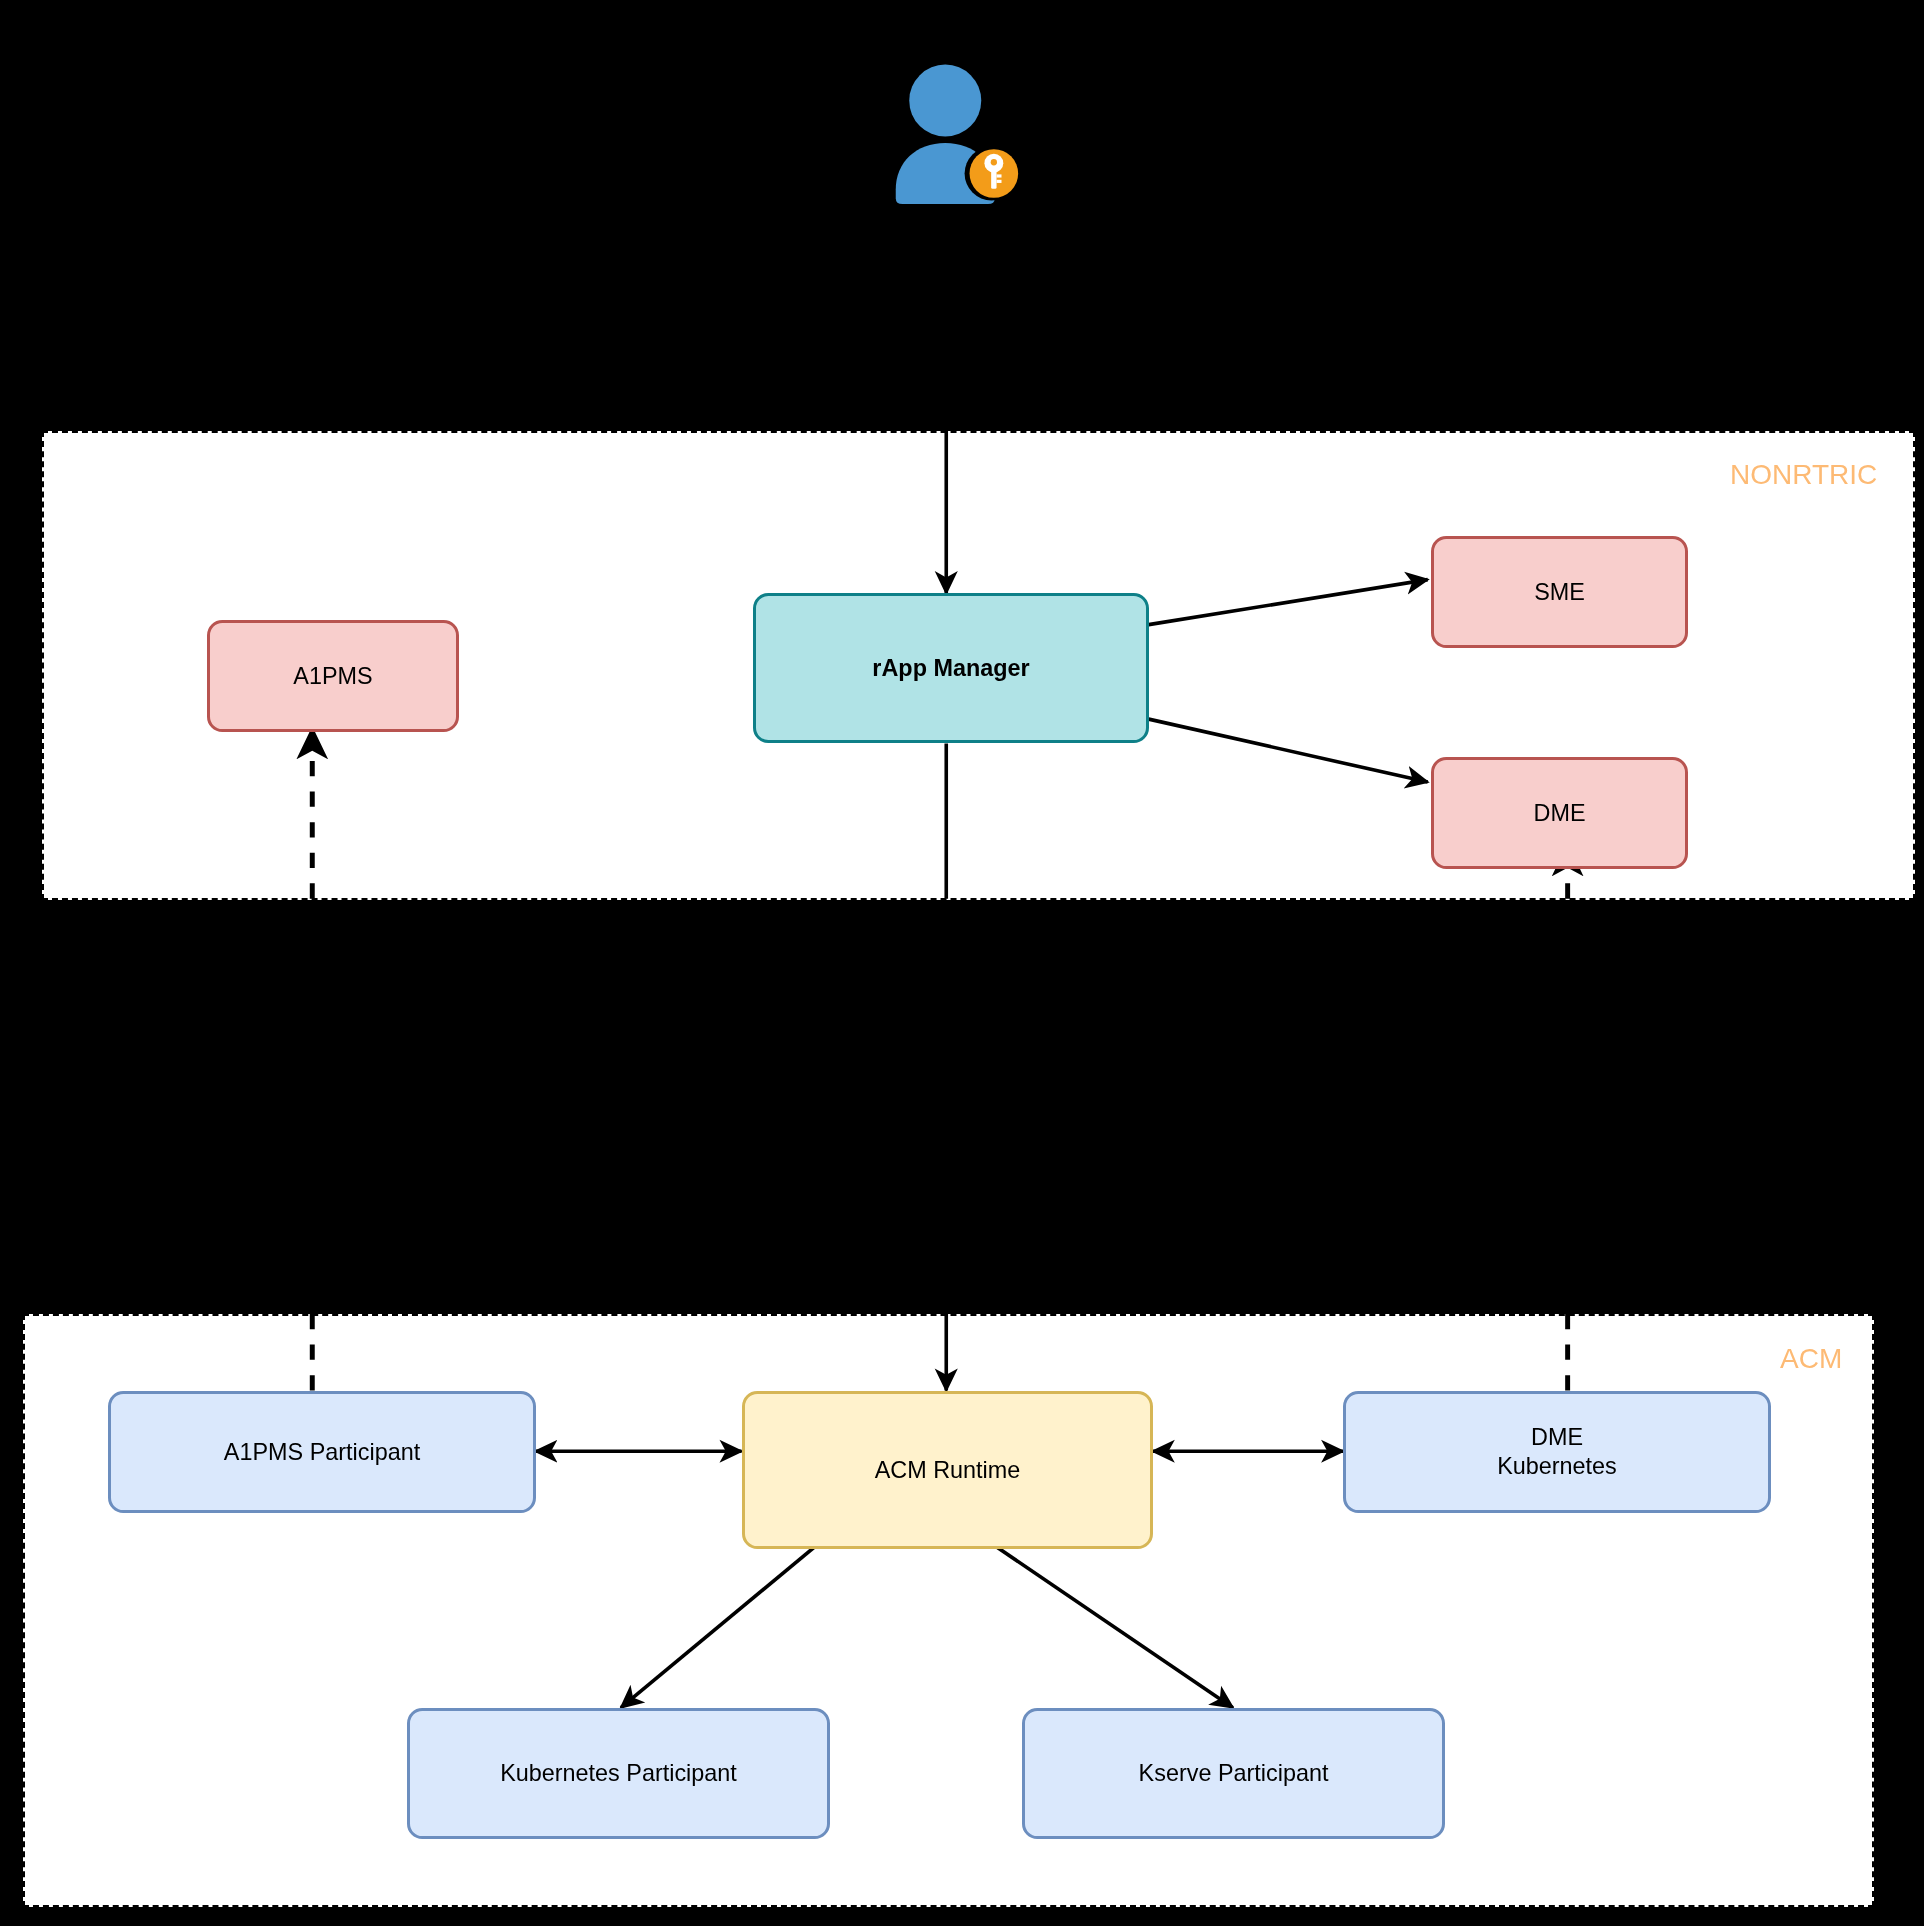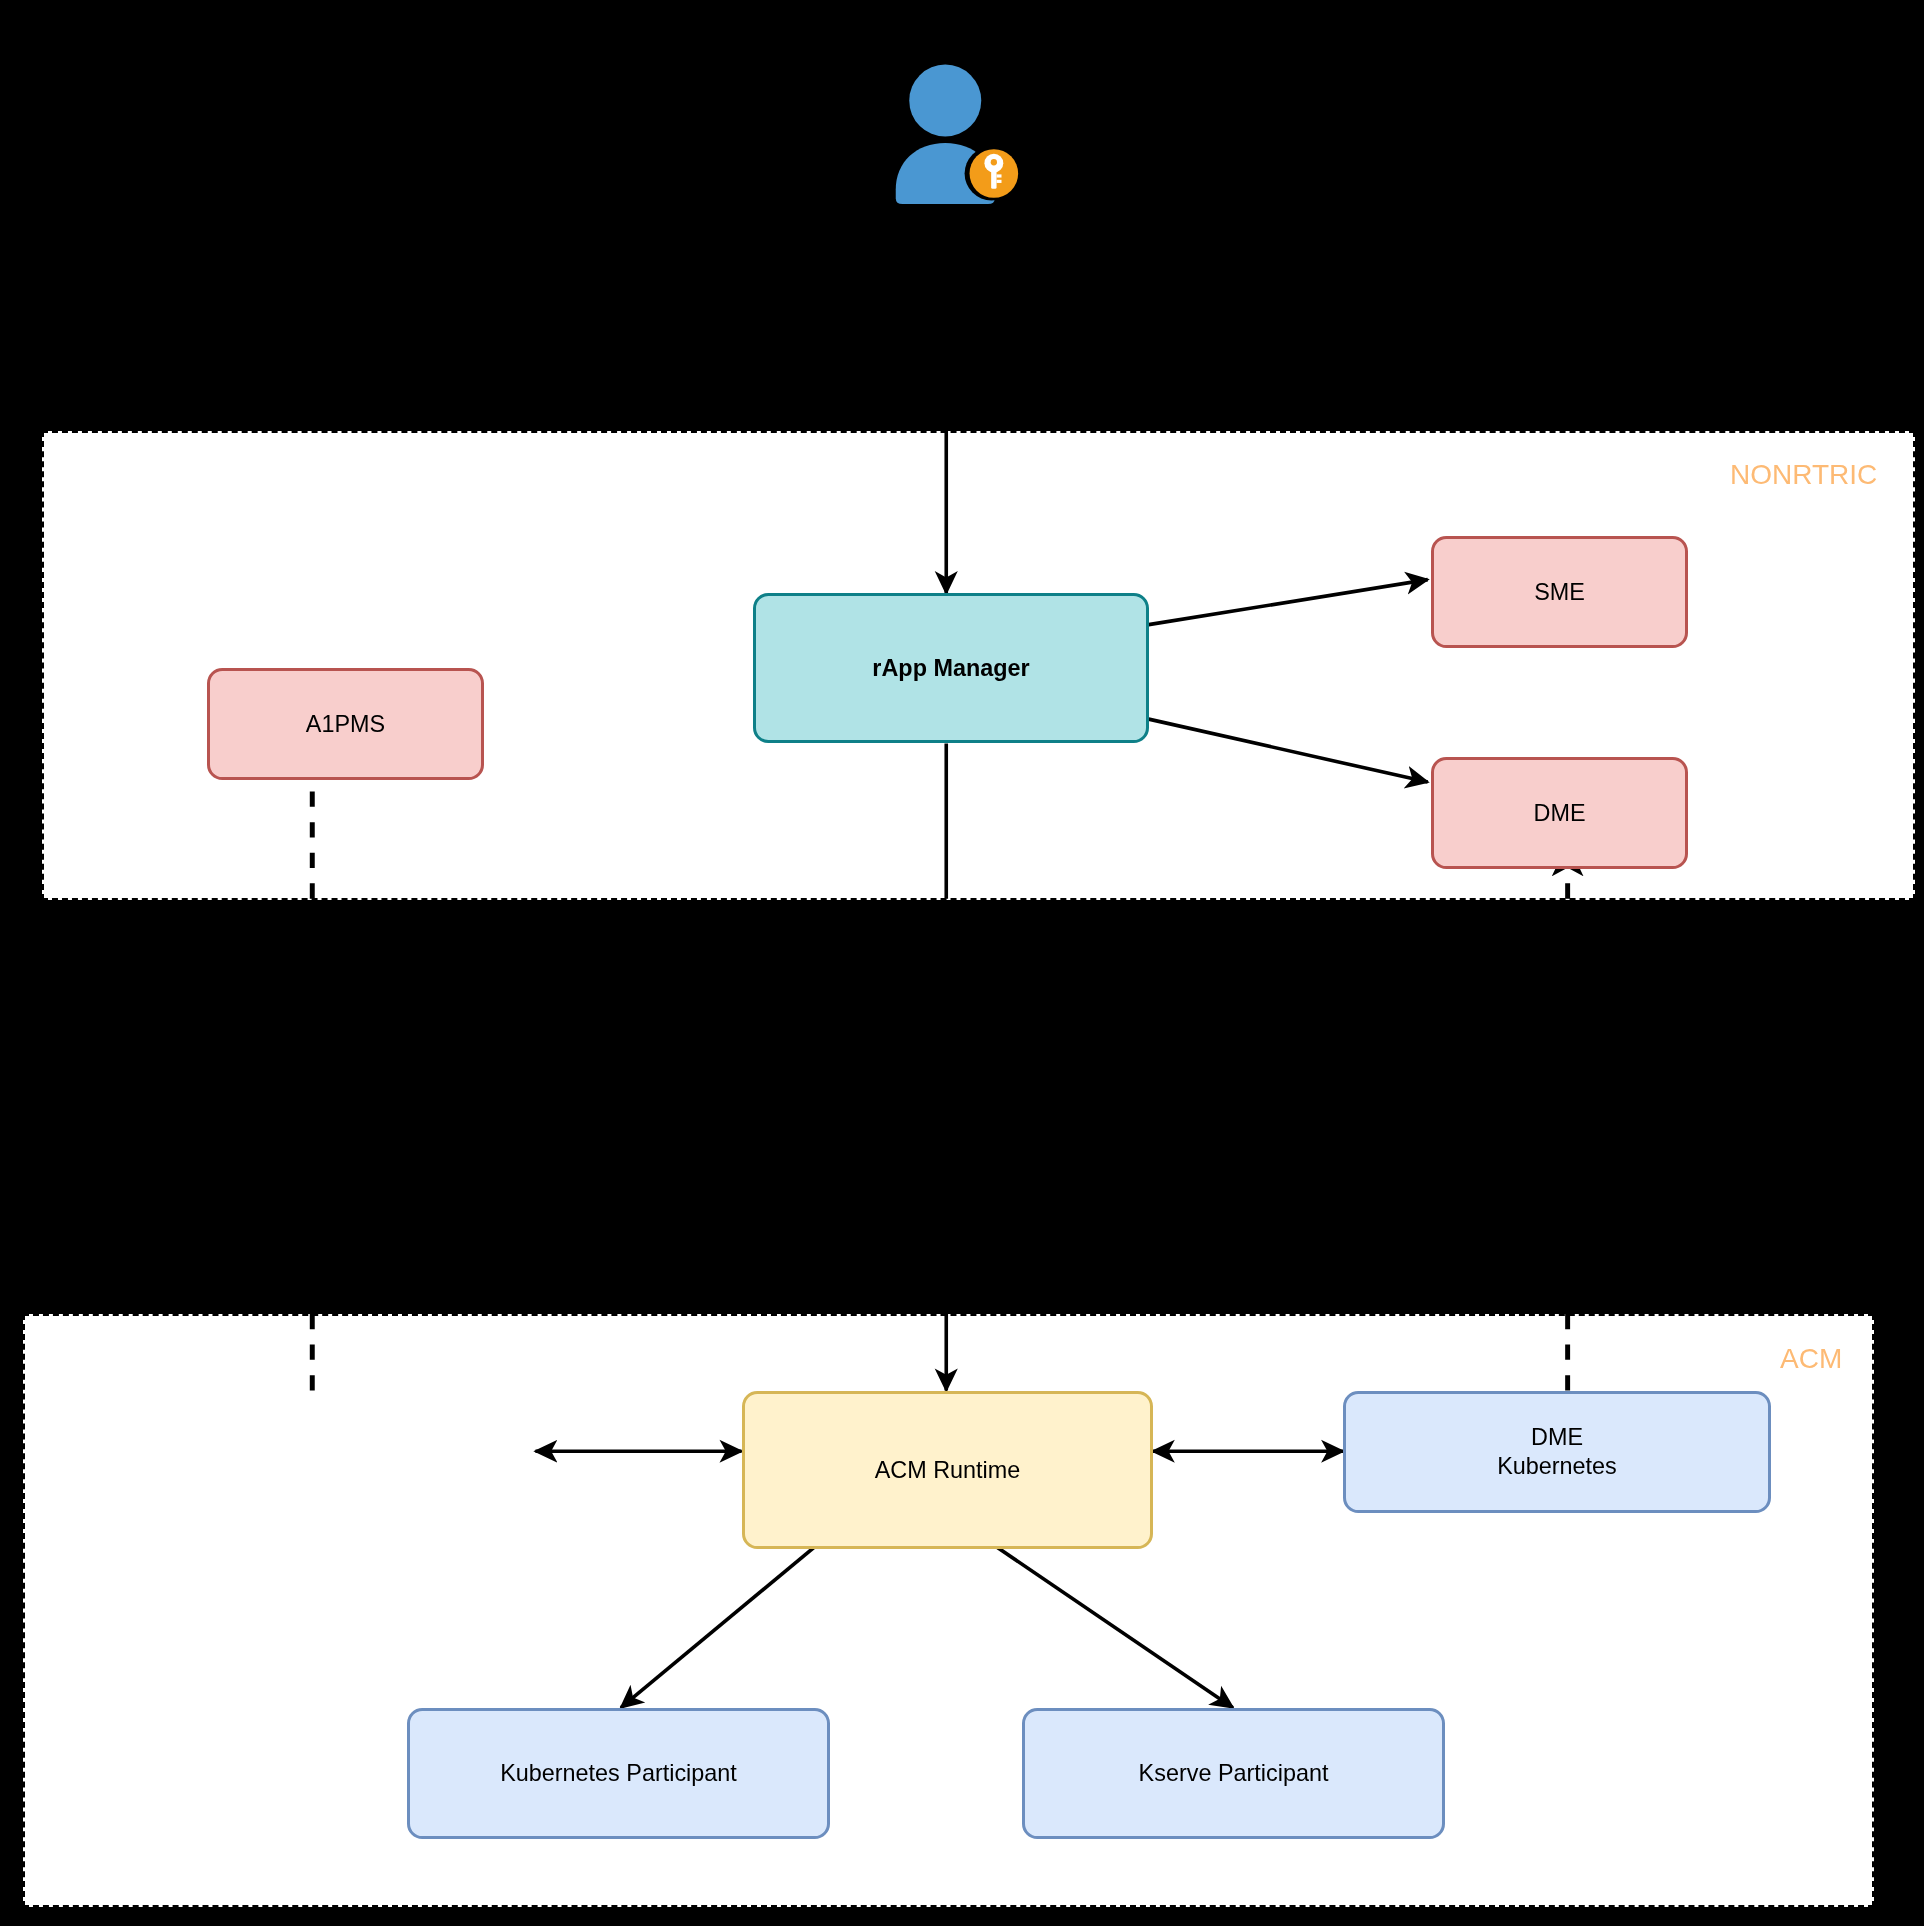--- a/index.html
+++ b/index.html
@@ -128,36 +128,39 @@
 
     <line x1="1190" y1="3225" x2="1648" y2="3225" stroke="#000000" stroke-width="8" marker-start="url(#arrowStart)" marker-end="url(#arrowEnd)"></line>
 
     <line x1="2562" y1="3225" x2="2985" y2="3225" stroke="#000000" stroke-width="8" marker-start="url(#arrowStart)" marker-end="url(#arrowEnd)"></line>
 
     <line x1="1880" y1="3380" x2="1380" y2="3795" stroke="#000000" stroke-width="8" marker-start="url(#arrowStart)" marker-end="url(#arrowEnd)"></line>
 
     <line x1="2130" y1="3380" x2="2740" y2="3795" stroke="#000000" stroke-width="8" marker-start="url(#arrowStart)" marker-end="url(#arrowEnd)"></line>
   </svg>
 
-  <div class="node node-red" style="left:207px; top:636px; width:277px; height:112px;">
+  <div class="node node-red" style="left:207px; top:588px; width:252px; height:112px;">
     <span>A1PMS</span>
   </div>
 
   <div class="node node-teal" style="left:753px; top:593px; width:396px; height:150px;font-weight:bold;">
     <span>rApp Manager</span>
   </div>
 
   <div class="node node-red" style="left:1431px; top:504px; width:257px; height:112px;">
     <span>SME</span>
   </div>
 
   <div class="node node-red" style="left:1431px; top:725px; width:257px; height:112px;">
     <span>DME</span>
   </div>
 
+  <div class="node node-blue" style="left:108px; top:1391px; width:428px; height:122px;">
+    <span>A1PMS Participant</span>
+  </div>
 
   <div class="node node-yellow" style="left:742px; top:1391px; width:411px; height:158px;">
     <span>ACM Runtime</span>
   </div>
 
   <div class="node node-blue" style="left:1343px; top:1391px; width:428px; height:122px; flex-direction:column;">
     <span>DME</span>
     <span>Kubernetes</span>
   </div>
 

